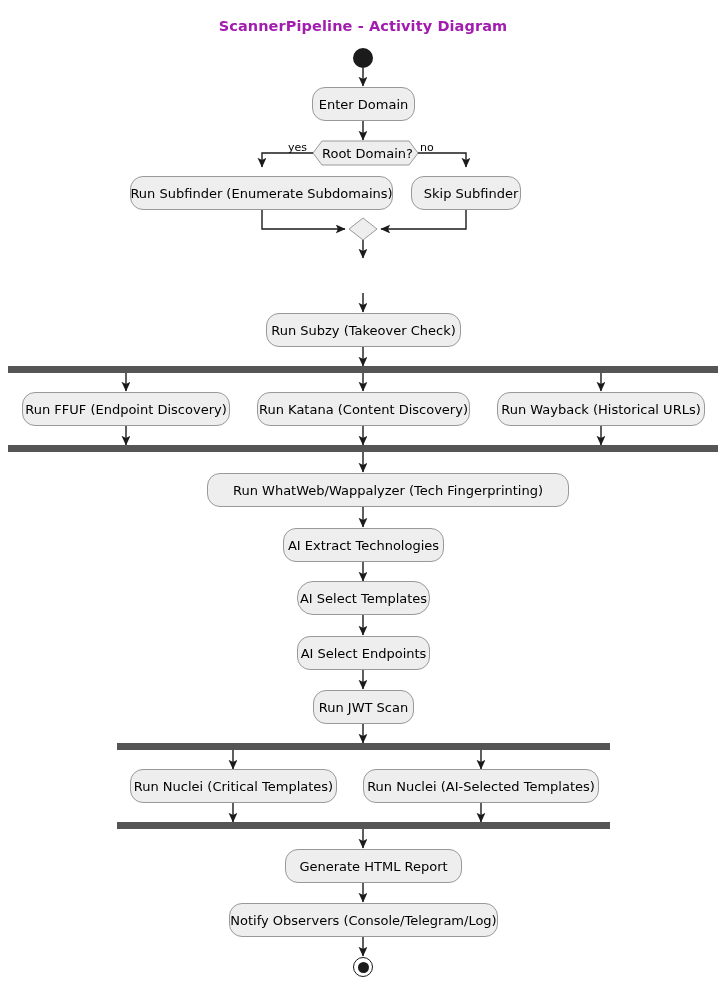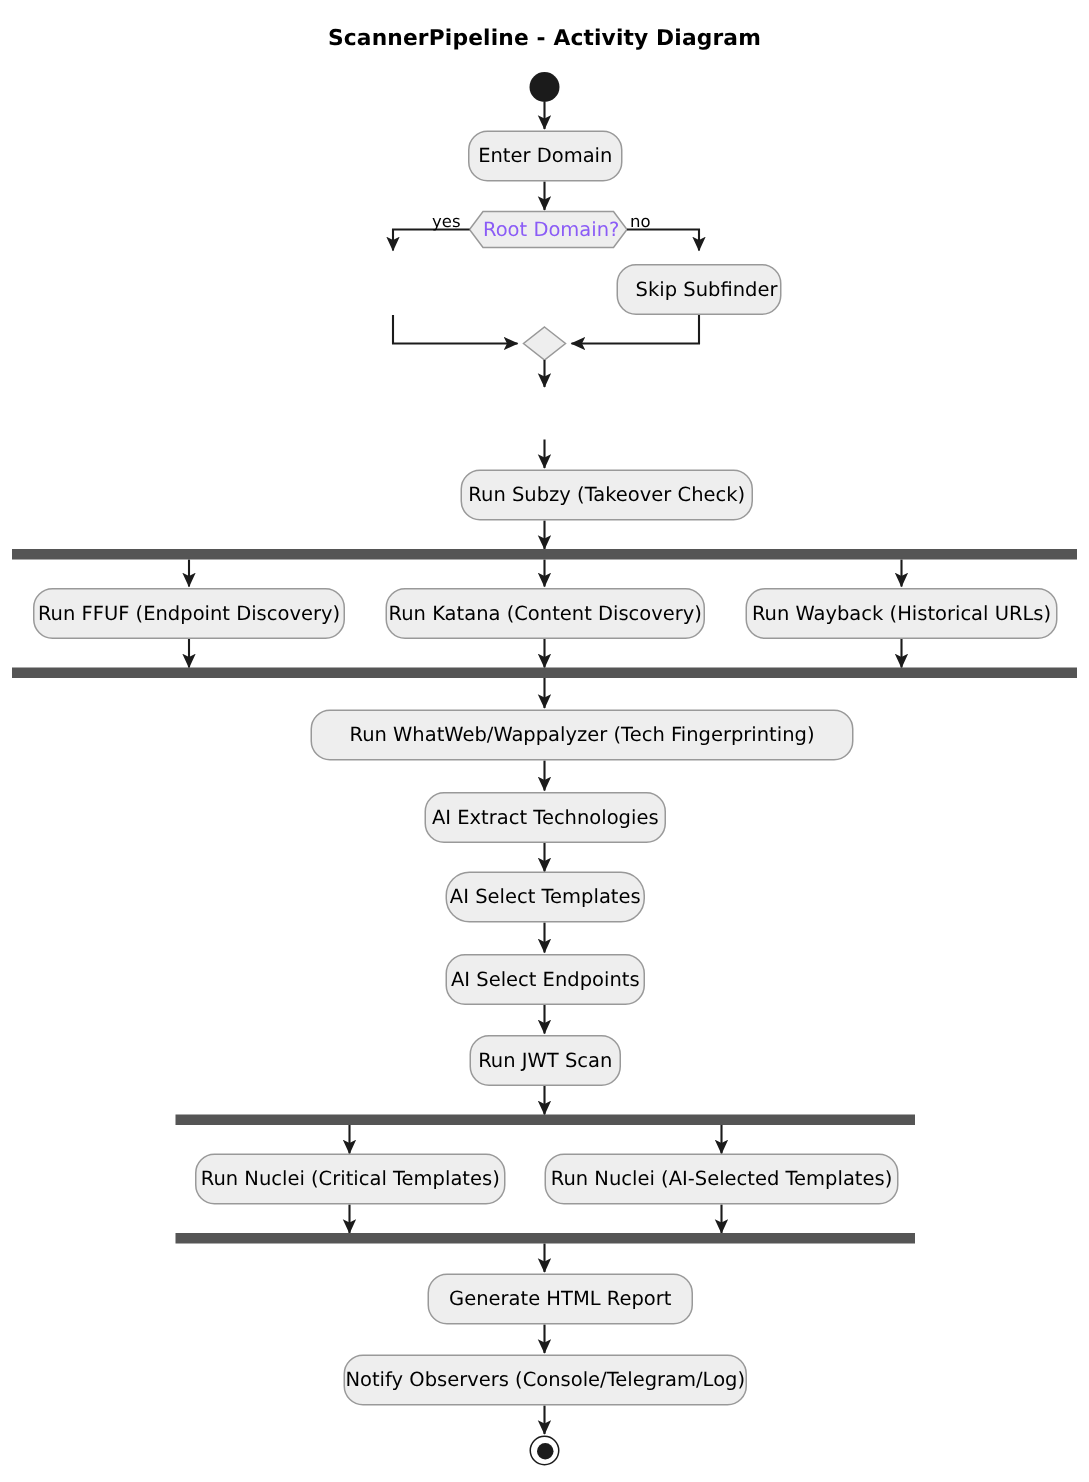--- a/index.html
+++ b/index.html
@@ -16,21 +16,21 @@
     overflow: hidden;
   }
   #title {
     position: absolute;
     left: 0;
     top: 18px;
     width: 726px;
     text-align: center;
     font-size: 14.5px;
     font-weight: bold;
-    color: #000000;
+    color: #a21caf;
     letter-spacing: 0.1px;
   }
   
   .node {
     position: absolute;
     box-sizing: border-box;
     background: #EEEEEE;
     border: 1px solid #999999;
     border-radius: 13px;
     display: flex;
@@ -75,21 +75,21 @@
   
   .bar {
     position: absolute;
     height: 7px;
     background: #555555;
   }
   
   .hex-label {
     position: absolute;
     font-size: 13px;
-    color: #8b5cf6;
+    color: #000000;
     white-space: nowrap;
   }
   .branch-label {
     position: absolute;
     font-size: 11px;
     color: #000000;
     white-space: nowrap;
   }
   
   #wires {
@@ -181,23 +181,24 @@
   </svg>
 
   <div class="start-node" style="left:353px; top:48px;"></div>
 
   <div class="node" style="left:312px; top:87px; width:103px;text-align:center;">Enter Domain</div>
 
   <div class="hex-label" style="left:322px; top:146px;">Root Domain?</div>
   <div class="branch-label" style="left:288px; top:141px;">yes</div>
   <div class="branch-label" style="left:420px; top:141px;">no</div>
 
+  <div class="node" style="left:130px; top:176px; width:263px;">Run Subfinder (Enumerate Subdomains)</div>
   <div class="node" style="left:411px; top:176px; width:110px;padding-left:24px;">Skip Subfinder</div>
 
-  <div class="node" style="left:266px; top:313px; width:195px;margin-left:41px;">Run Subzy (Takeover Check)</div>
+  <div class="node" style="left:266px; top:313px; width:195px;">Run Subzy (Takeover Check)</div>
 
   <div class="bar" style="left:8px; top:366px; width:710px;"></div>
 
   <div class="node" style="left:22px; top:392px; width:208px;">Run FFUF (Endpoint Discovery)</div>
   <div class="node" style="left:257px; top:392px; width:213px;">Run Katana (Content Discovery)</div>
   <div class="node" style="left:497px; top:392px; width:208px;">Run Wayback (Historical URLs)</div>
 
   <div class="bar" style="left:8px; top:445px; width:710px;"></div>
 
   <div class="node" style="left:207px; top:473px; width:362px;">Run WhatWeb/Wappalyzer (Tech Fingerprinting)</div>

